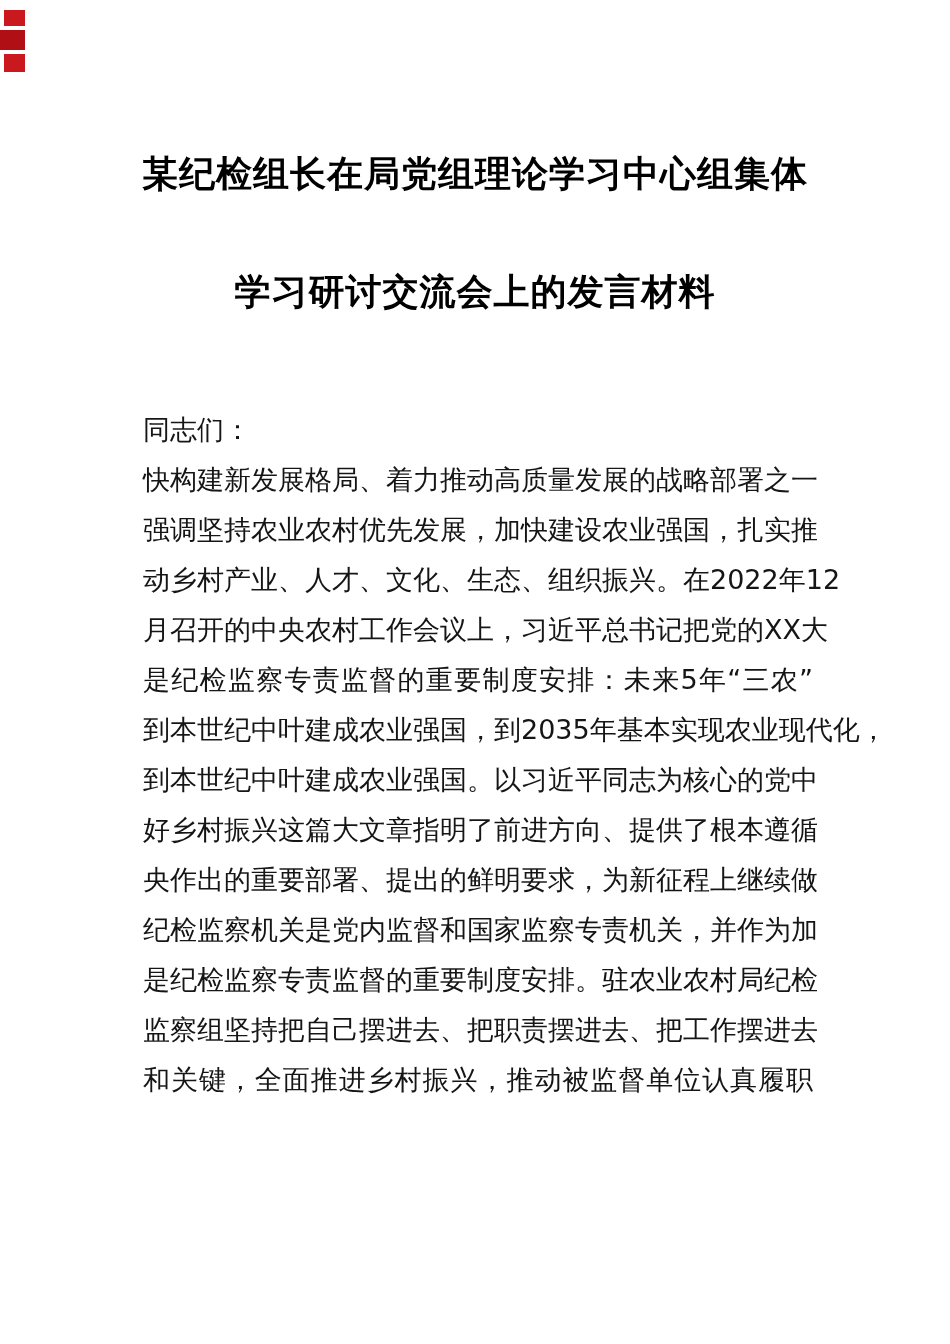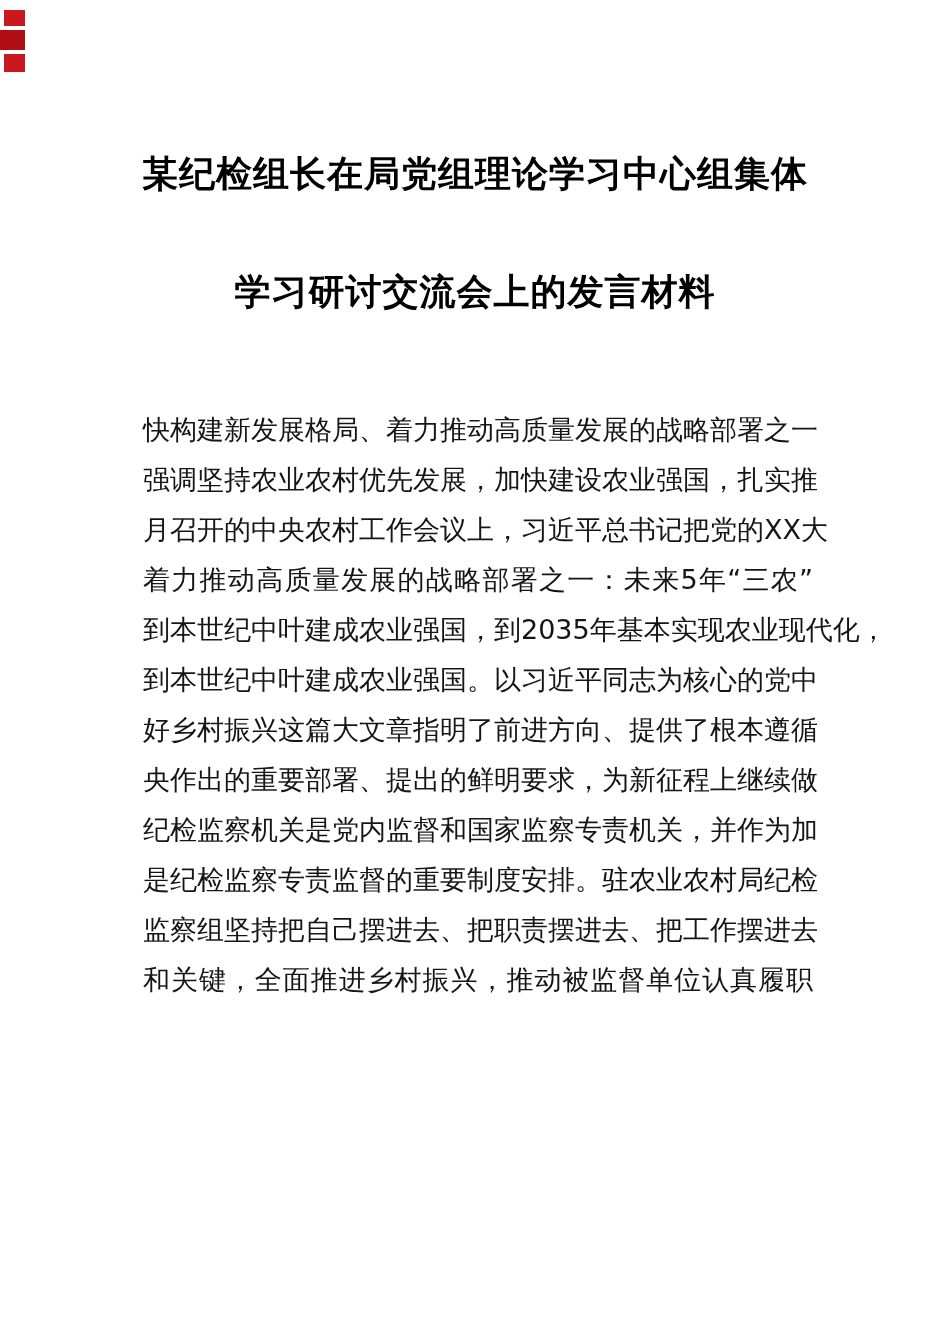--- a/index.html
+++ b/index.html
@@ -60,24 +60,26 @@
   <div class="corner-marks">
     <span class="mark mark-1" style="background-color: rgb(201, 24, 30);"></span>
     <span class="mark mark-2" style="background-color: rgb(176, 16, 21);"></span>
     <span class="mark mark-3" style="background-color: rgb(201, 24, 30);"></span>
   </div>
 
   <div class="title-line title-line-1">某纪检组长在局党组理论学习中心组集体</div>
   <div class="title-line title-line-2">学习研讨交流会上的发言材料</div>
 
   <div class="doc-body">
+    <div class="body-line no-just">同志们：</div>
     <div class="body-line">快构建新发展格局、着力推动高质量发展的战略部署之一</div>
     <div class="body-line">强调坚持农业农村优先发展，加快建设农业强国，扎实推</div>
+    <div class="body-line">动乡村产业、人才、文化、生态、组织振兴。在2022年12</div>
     <div class="body-line">月召开的中央农村工作会议上，习近平总书记把党的XX大</div>
-    <div class="body-line">着力推动高质量发展的战略部署之一：未来5年“三农”</div>
+    <div class="body-line">是纪检监察专责监督的重要制度安排：未来5年“三农”</div>
     <div class="body-line">到本世纪中叶建成农业强国，到2035年基本实现农业现代化，</div>
     <div class="body-line">到本世纪中叶建成农业强国。以习近平同志为核心的党中</div>
     <div class="body-line">好乡村振兴这篇大文章指明了前进方向、提供了根本遵循</div>
     <div class="body-line">央作出的重要部署、提出的鲜明要求，为新征程上继续做</div>
     <div class="body-line">纪检监察机关是党内监督和国家监察专责机关，并作为加</div>
     <div class="body-line">是纪检监察专责监督的重要制度安排。驻农业农村局纪检</div>
     <div class="body-line">监察组坚持把自己摆进去、把职责摆进去、把工作摆进去</div>
     <div class="body-line">和关键，全面推进乡村振兴，推动被监督单位认真履职</div>
   </div>
 

